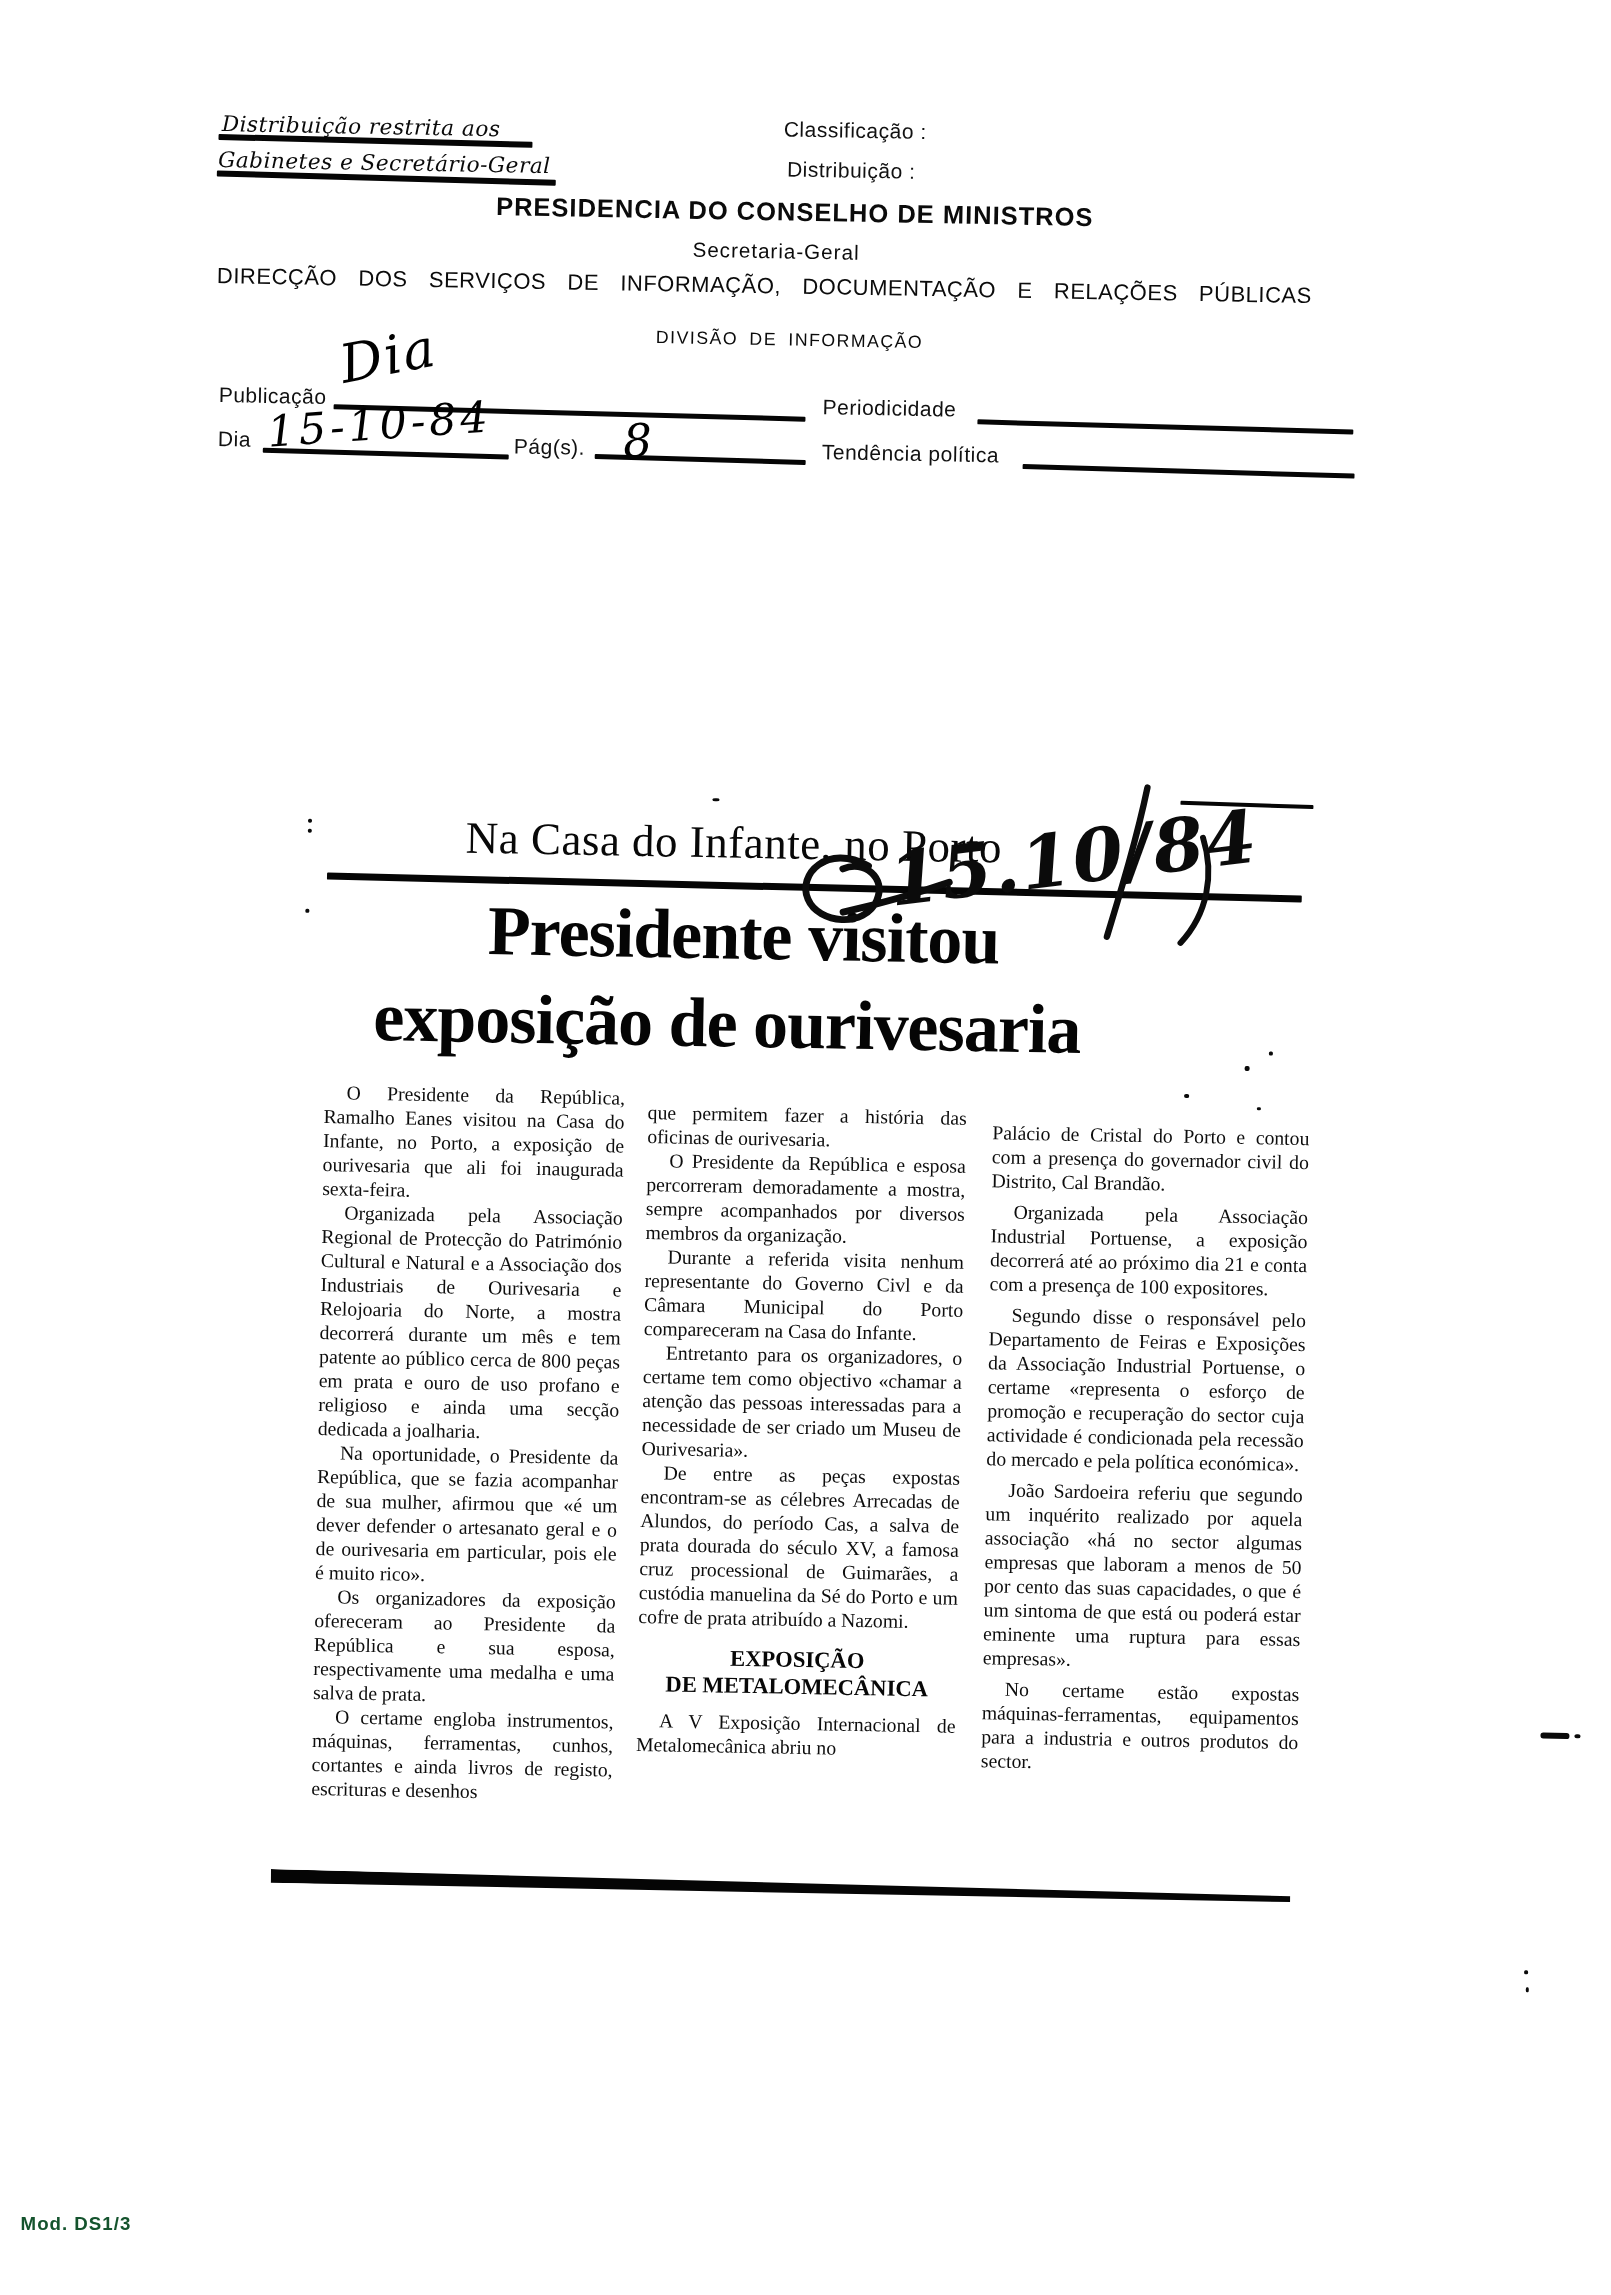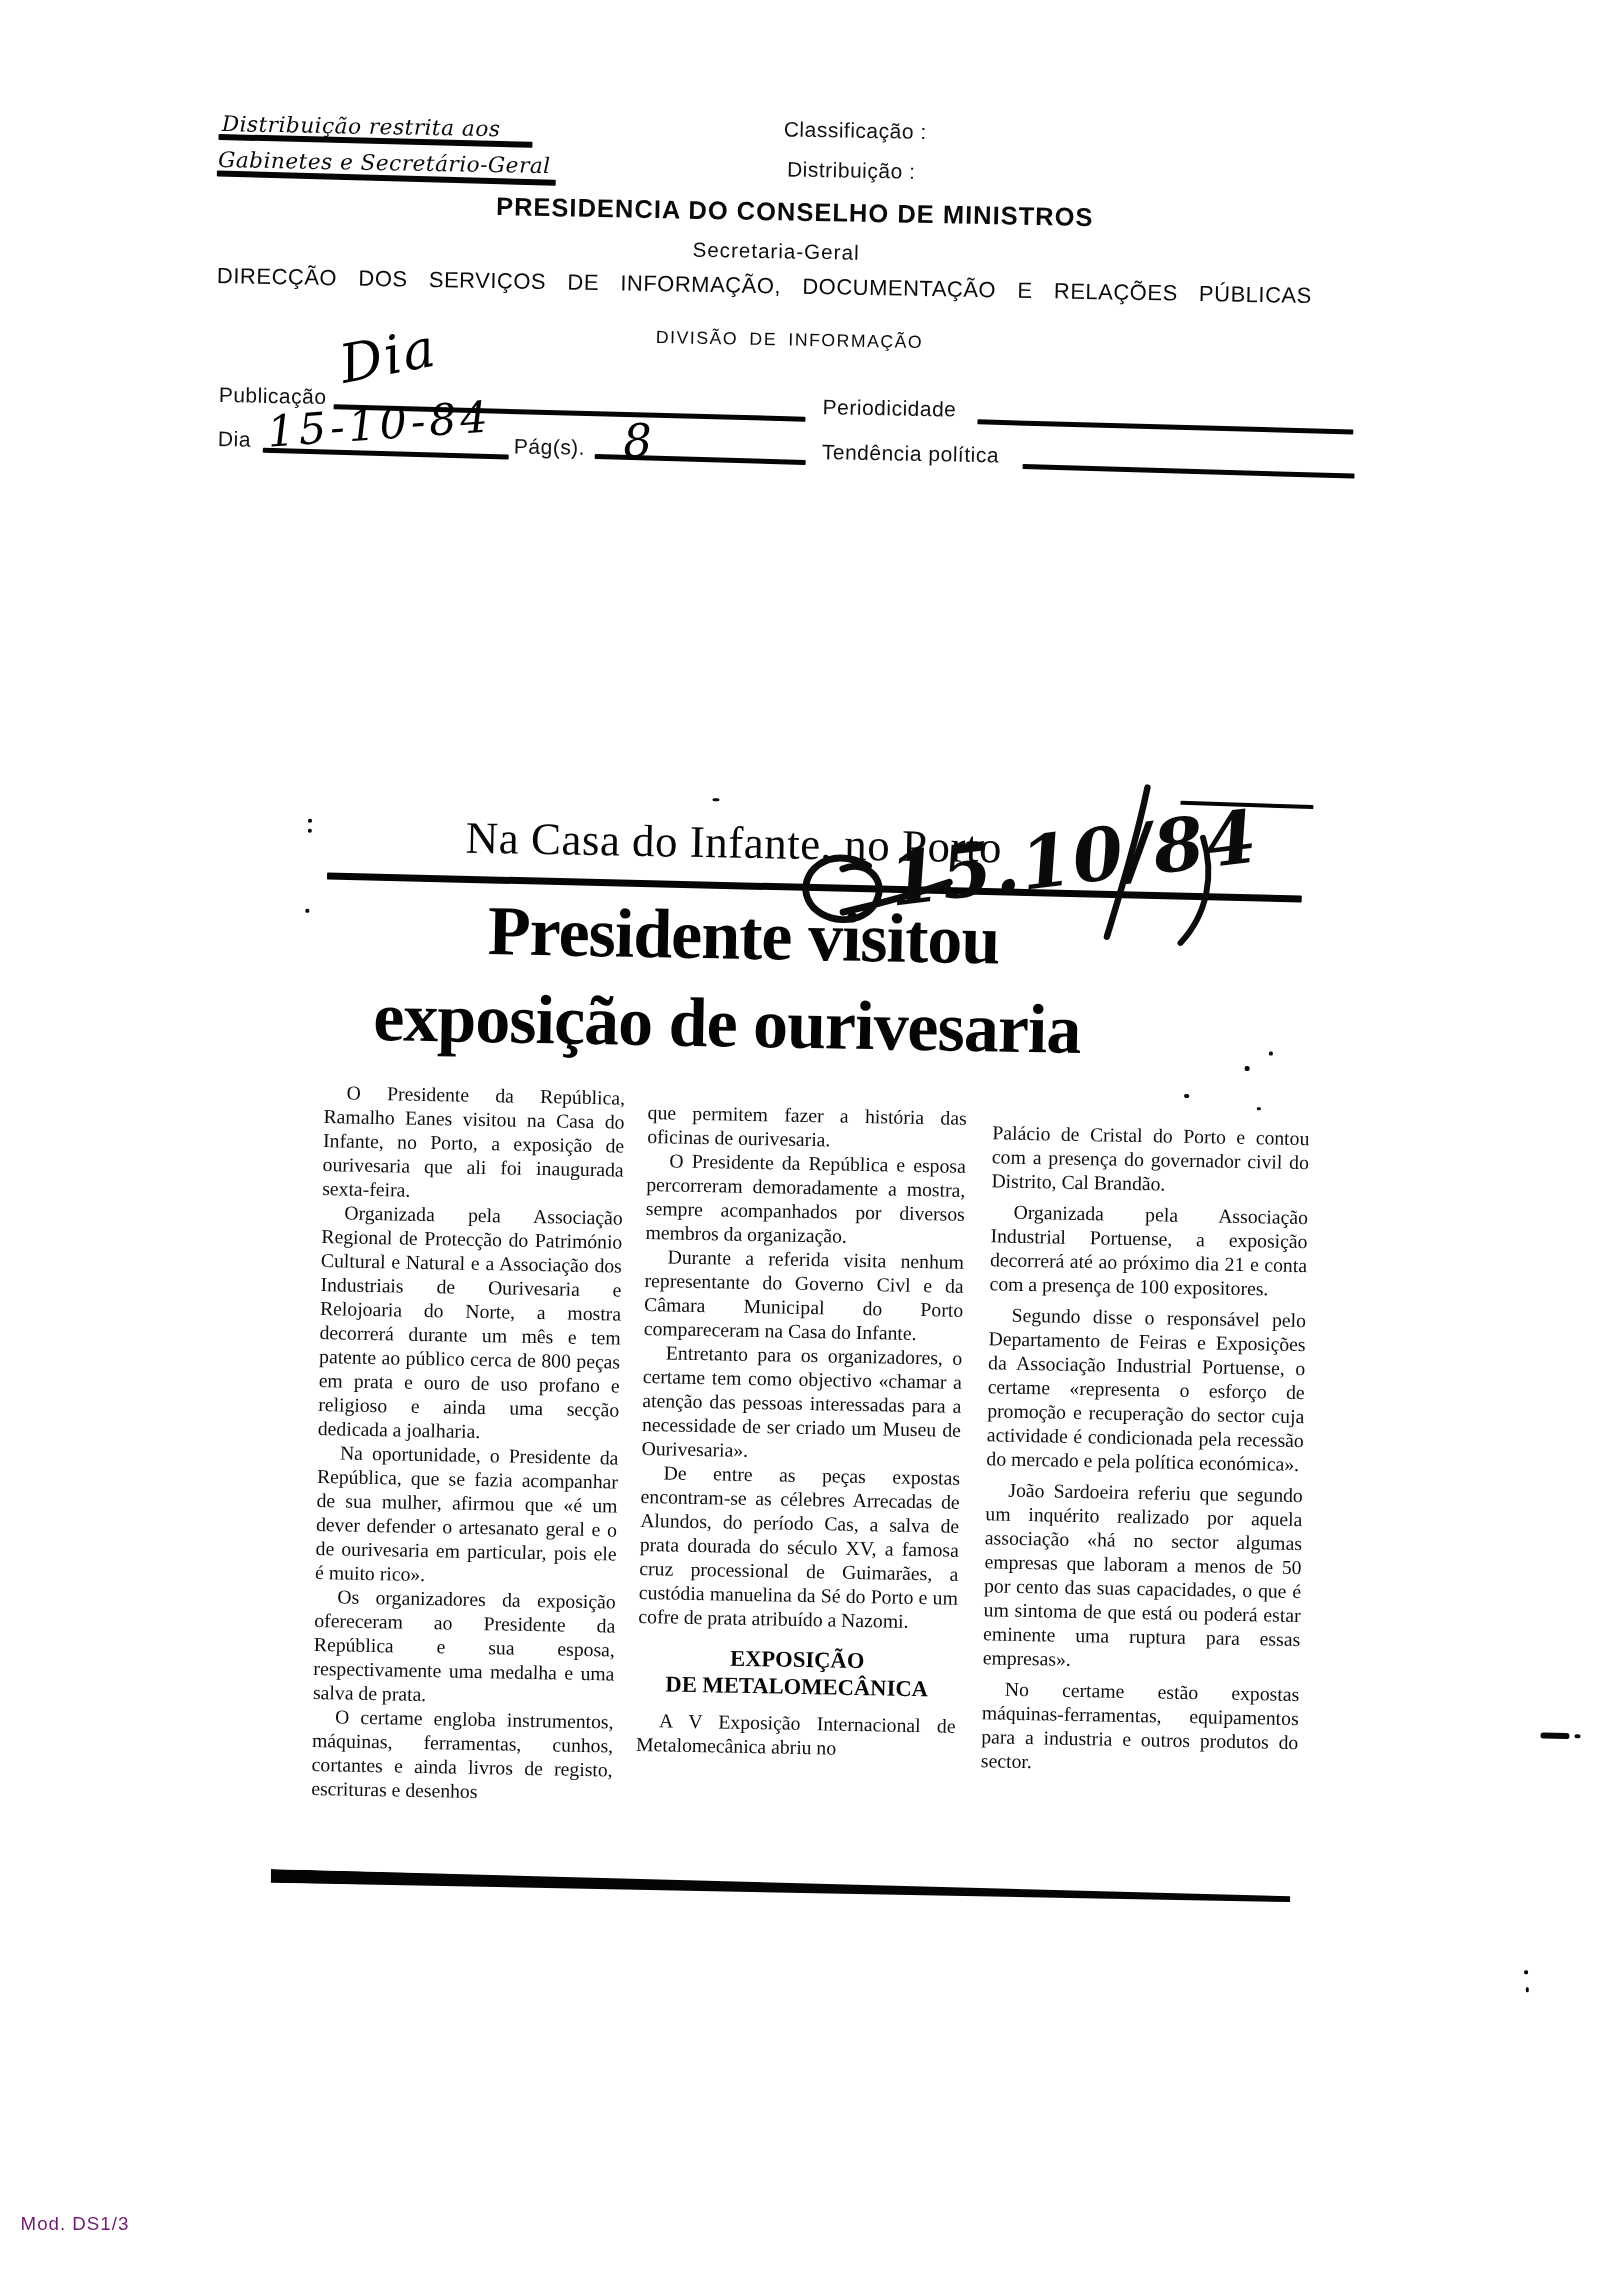--- a/index.html
+++ b/index.html
@@ -23,21 +23,21 @@
             letter-spacing:-1px;color:#050505;}
   .col{position:absolute;width:301px;font-family:"Liberation Serif",serif;
        font-size:19.7px;line-height:24px;text-align:justify;color:#0d0d0d;}
   .col p{margin:0;text-indent:22.6px;}
   .col p.cont{text-indent:0;}
   .col.gap p{margin-bottom:6.9px;}
   .subhead{font-family:"Liberation Serif",serif;font-weight:700;font-size:22.6px;line-height:27.5px;
            text-align:center;margin:14.7px 0 10.8px 0;color:#070707;}
   .subhead div{text-indent:0;}
   .speck{position:absolute;background:#0a0a0a;border-radius:40%;}
-  .footer{font-size:18.7px;font-weight:400;letter-spacing:1px;color:#701a75;}
+  .footer{font-size:18.7px;font-weight:700;letter-spacing:1px;color:#14532d;}
 </style>
 </head>
 <body>
 
 <div class="page">
  <div class="rot">
 
   <div class="abs it" style="left:224px;top:107px;">Distribuição restrita aos</div>
   <div class="rule" style="left:221px;top:131px;width:314px;height:6.4px;transform:rotate(0.4deg);"></div>
   <div class="abs it" style="left:221px;top:143px;">Gabinetes e Secretário-Geral</div>

